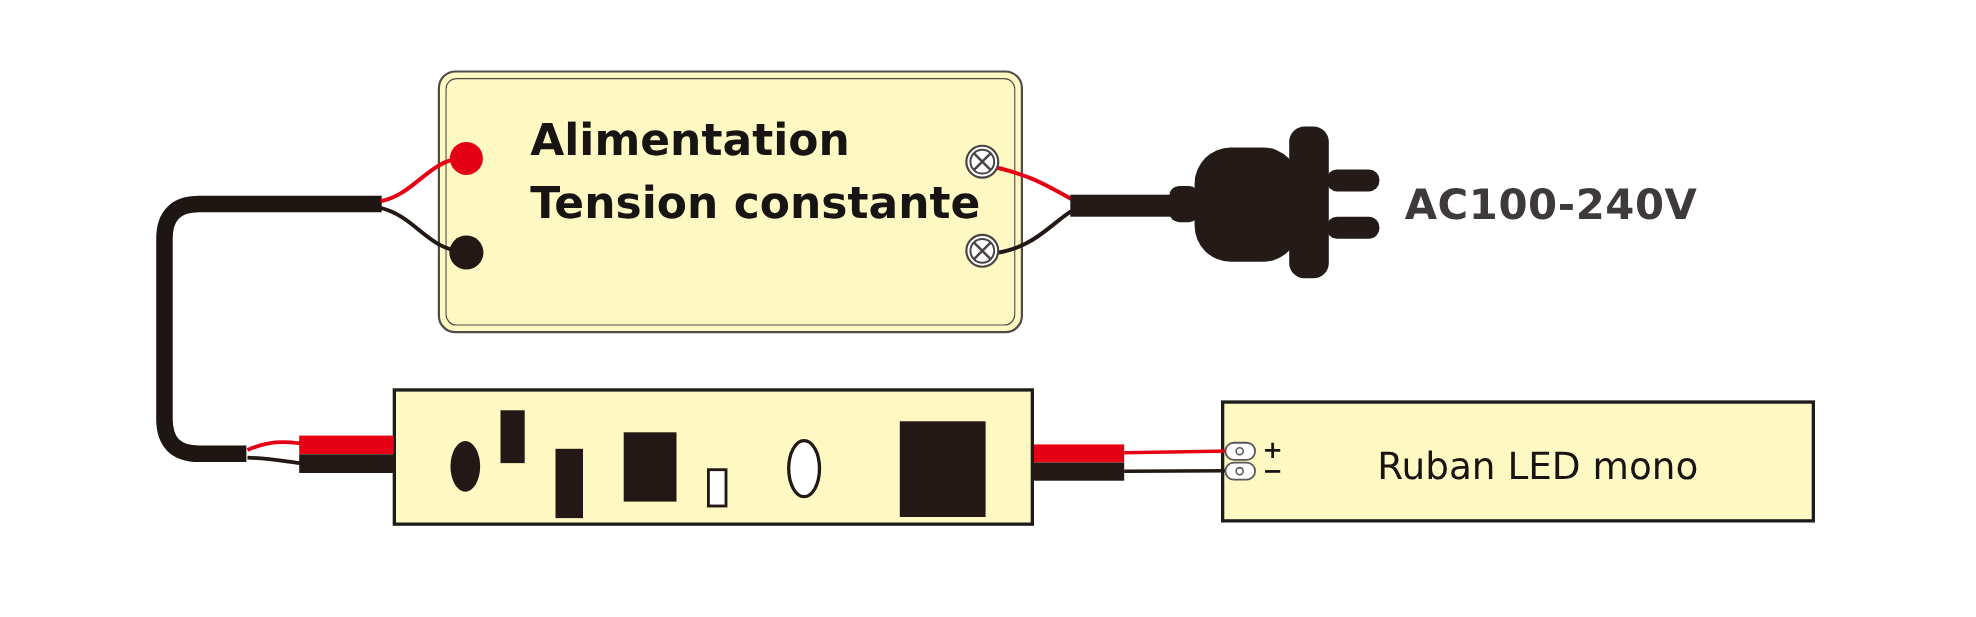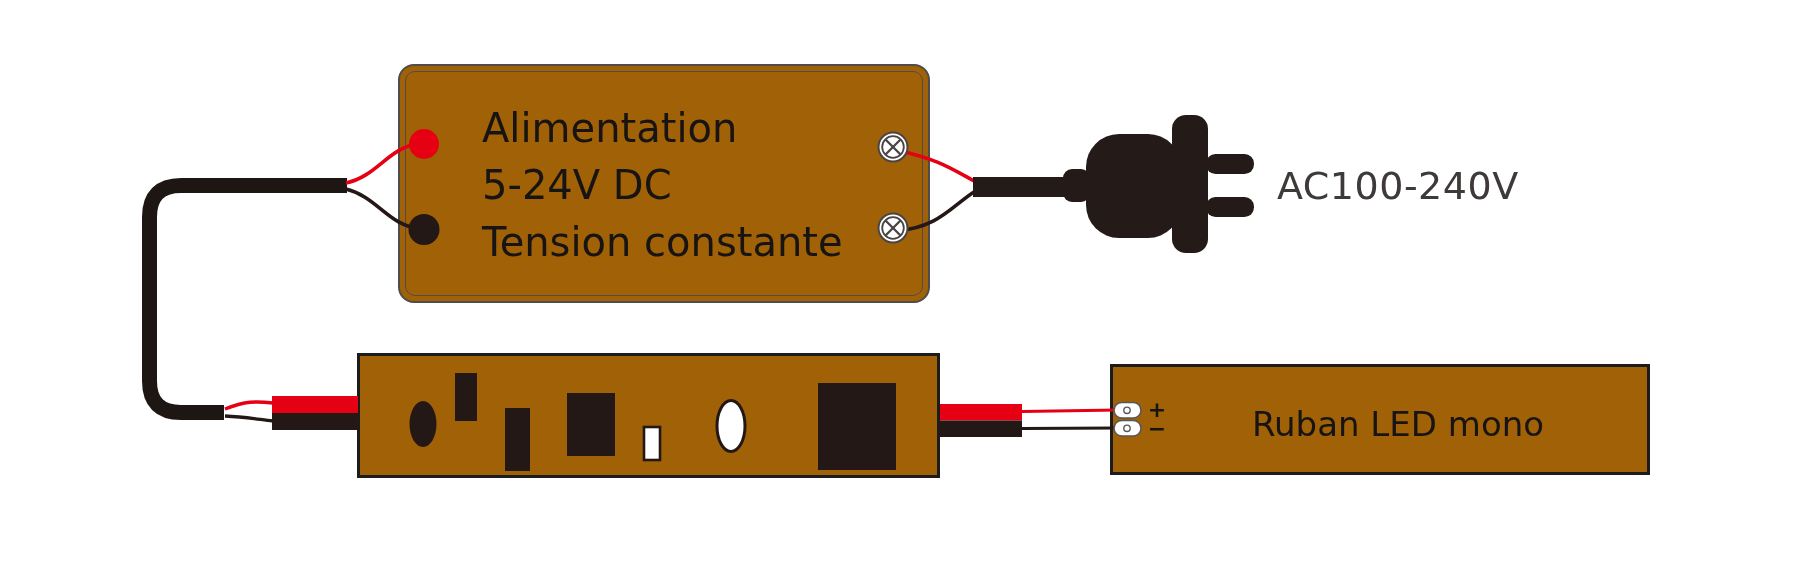--- a/index.html
+++ b/index.html
@@ -1,25 +1,25 @@
 <!DOCTYPE html>
 <html><head>
 <meta charset="utf-8">
 <style>
   html,body{margin:0;padding:0;background:#ffffff;}
   .stage{
     position:relative;width:1796px;height:561px;background:#ffffff;overflow:hidden;
     font-family:"DejaVu Sans", sans-serif;color:#1a1a1a;
   }
-  .box{position:absolute;box-sizing:border-box;background:#a16207;z-index:1;}
+  .box{position:absolute;box-sizing:border-box;background:#fef9c3;z-index:1;}
   .psu-box{left:398px;top:64px;width:532px;height:239px;border:2.5px solid #514c4a;border-radius:16px;}
   .psu-inner{position:absolute;inset:5px;border:1.6px solid #514c4a;border-radius:10px;}
   .ctrl-box{left:357px;top:353px;width:583px;height:125px;border:3px solid #1c1c1c;}
   .led-box{left:1110px;top:364px;width:540px;height:111px;border:3px solid #1c1c1c;display:flex;align-items:center;justify-content:center;}
-  .txt{position:absolute;z-index:3;white-space:nowrap;}
+  .txt{position:absolute;z-index:3;white-space:nowrap;font-weight:bold;}
   .psu-text{left:482px;top:100px;font-size:40px;line-height:57px;color:#171413;}
   .ac-label{left:1277px;top:164px;font-size:38px;line-height:1.2;color:#3e3a39;letter-spacing:0.5px;text-align:right;}
   .led-label{font-size:34px;color:#171413;padding-left:36px;padding-top:8px;white-space:nowrap;}
   .pol{z-index:3;width:26px;height:24px;line-height:24px;text-align:center;font-size:22px;font-weight:bold;color:#171413;}
   .pol-plus{left:1144px;top:398px;}
   .pol-minus{left:1144px;top:417px;}
   svg.wires{position:absolute;left:0;top:0;z-index:2;}
 </style>
 </head>
 <body>
@@ -31,21 +31,20 @@
   </div>
 
   <div class="box ctrl-box"></div>
 
   <div class="box led-box">
     <div class="led-label">Ruban LED mono</div>
   </div>
 
   <div class="txt psu-text">
     <div>Alimentation</div>
-    <div>5-24V DC</div>
     <div>Tension constante</div>
   </div>
   <div class="txt ac-label">AC100-240V</div>
   <div class="txt pol pol-plus">+</div>
   <div class="txt pol pol-minus">−</div>
 
   <svg class="wires" width="1796" height="561" viewBox="0 0 1796 561">
 
     <path d="M347,185.5 H181 Q149.5,185.5 149.5,217 V381 Q149.5,412.5 181,412.5 H224" fill="none" stroke="#1e1613" stroke-width="15"></path>
 

